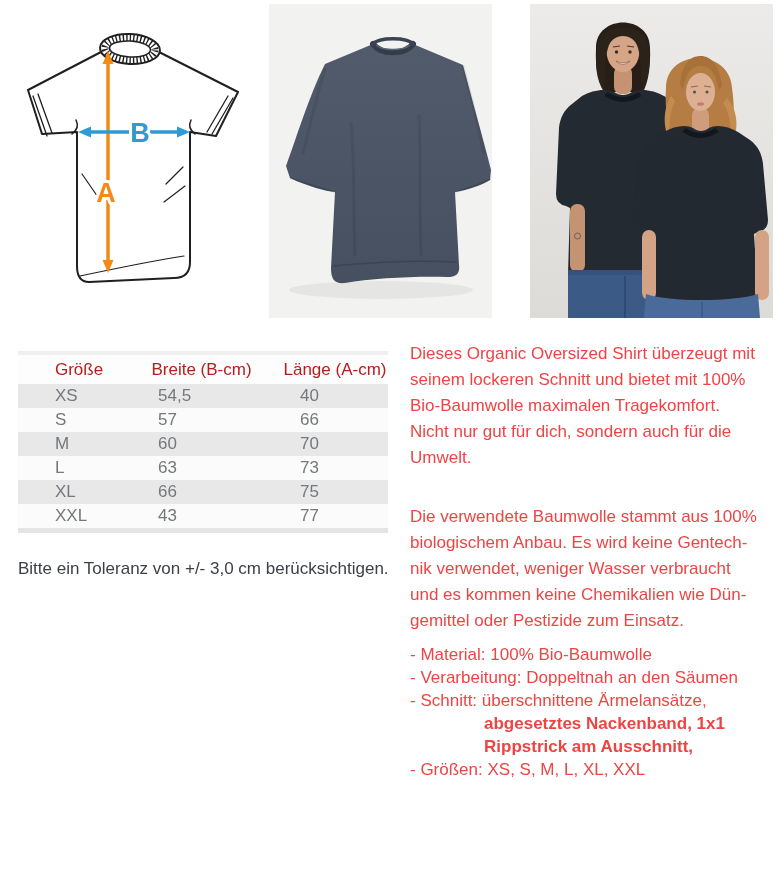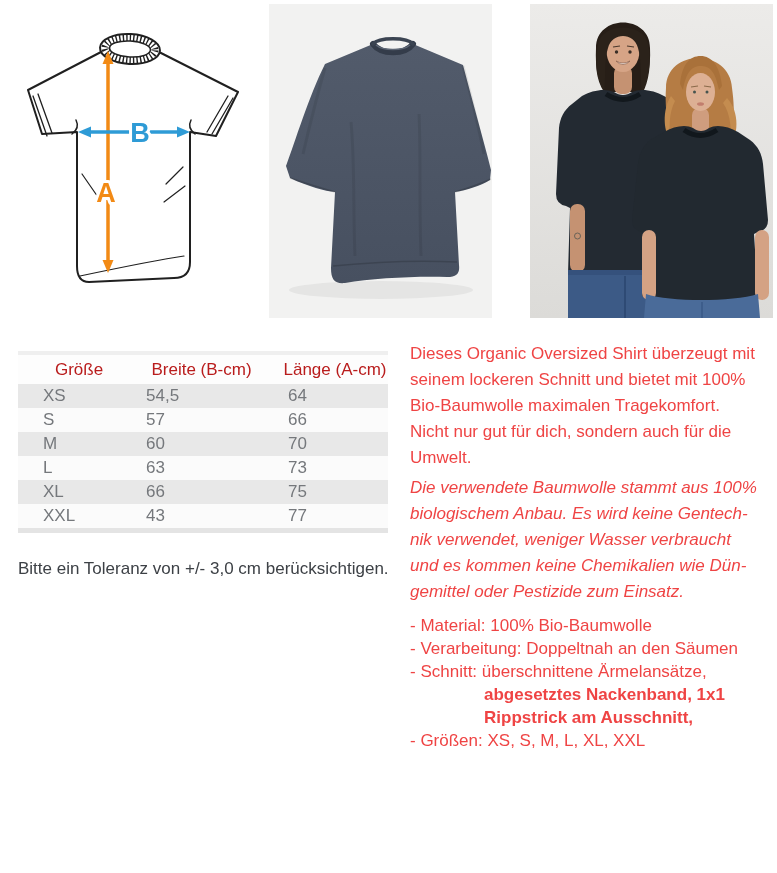--- a/index.html
+++ b/index.html
@@ -11,30 +11,30 @@
   #fig-product{left:269px;top:4px;width:223px;height:314px;}
   #fig-models{left:530px;top:4px;width:243px;height:314px;}
 
   
   .size-table-wrap{position:absolute;left:18px;top:351px;width:370px;}
   table.size-table{border-collapse:collapse;table-layout:fixed;width:370px;
         border-top:4px solid #efefef;border-bottom:5px solid #e4e4e4;}
   table.size-table col.c1{width:103px;} table.size-table col.c2{width:142px;} table.size-table col.c3{width:125px;}
   table.size-table th{height:29px;font-weight:400;color:#b91c1c;text-align:center;
         font-size:17px;padding:0 0 0 19px;background:#fdfdfd;}
-  table.size-table td{height:24px;color:#75787c;font-size:17px;padding:0 0 0 25px;}
+  table.size-table td{height:24px;color:#75787c;font-size:17px;padding:0 0 0 37px;}
   table.size-table tr.odd{background:#e8e8e8;}
   table.size-table tr.even{background:#fbfbfb;}
 
   .tolerance{position:absolute;left:18px;top:559px;width:390px;color:#3d4146;font-size:17px;}
 
   
   .desc{position:absolute;left:410px;top:341px;width:364px;color:#ef4444;}
   .desc p{margin:0;font-size:17px;line-height:26px;white-space:pre-line;}
-  .desc p + p{margin-top:4px;font-style:italic;}
+  .desc p + p{margin-top:33px;}
   .specs{margin-top:9px;font-size:17px;line-height:23px;}
   .specs .spec{white-space:pre;}
   .specs .indent{padding-left:74px;font-weight:bold;}
 
   svg text.dim-label{font-family:"Liberation Sans",sans-serif;font-weight:bold;font-size:27px;
         paint-order:stroke;stroke:#ffffff;stroke-width:6px;stroke-linejoin:round;}
 </style>
 </head>
 <body>
 
@@ -186,21 +186,21 @@
         <tr>
           <th>Größe</th>
           <th>Breite (B-cm)</th>
           <th>Länge (A-cm)</th>
         </tr>
       </thead>
       <tbody>
         <tr class="odd">
           <td>XS</td>
           <td>54,5</td>
-          <td>64</td>
+          <td>40</td>
         </tr>
         <tr class="even">
           <td>S</td>
           <td>57</td>
           <td>66</td>
         </tr>
         <tr class="odd">
           <td>M</td>
           <td>60</td>
           <td>70</td>

